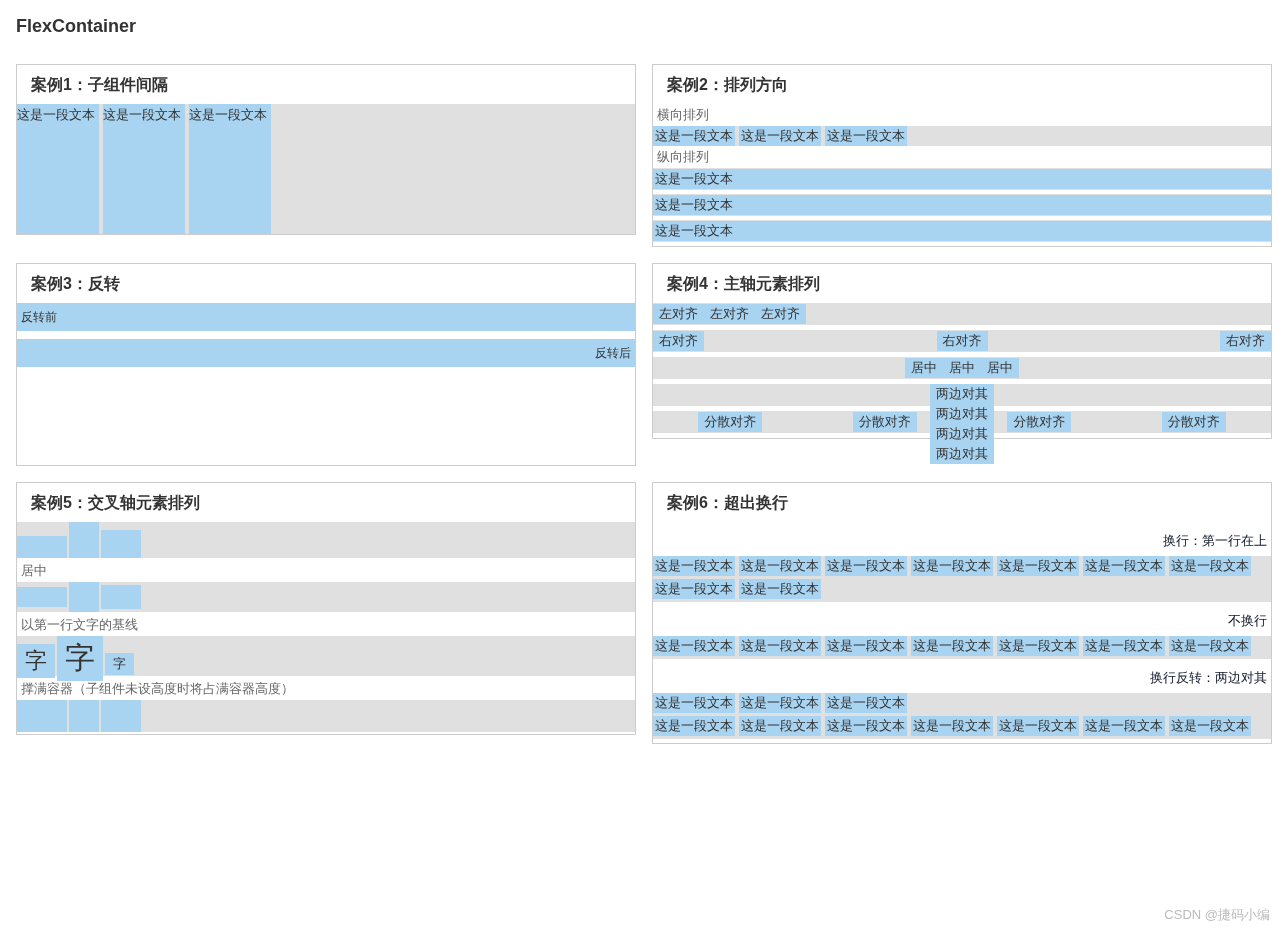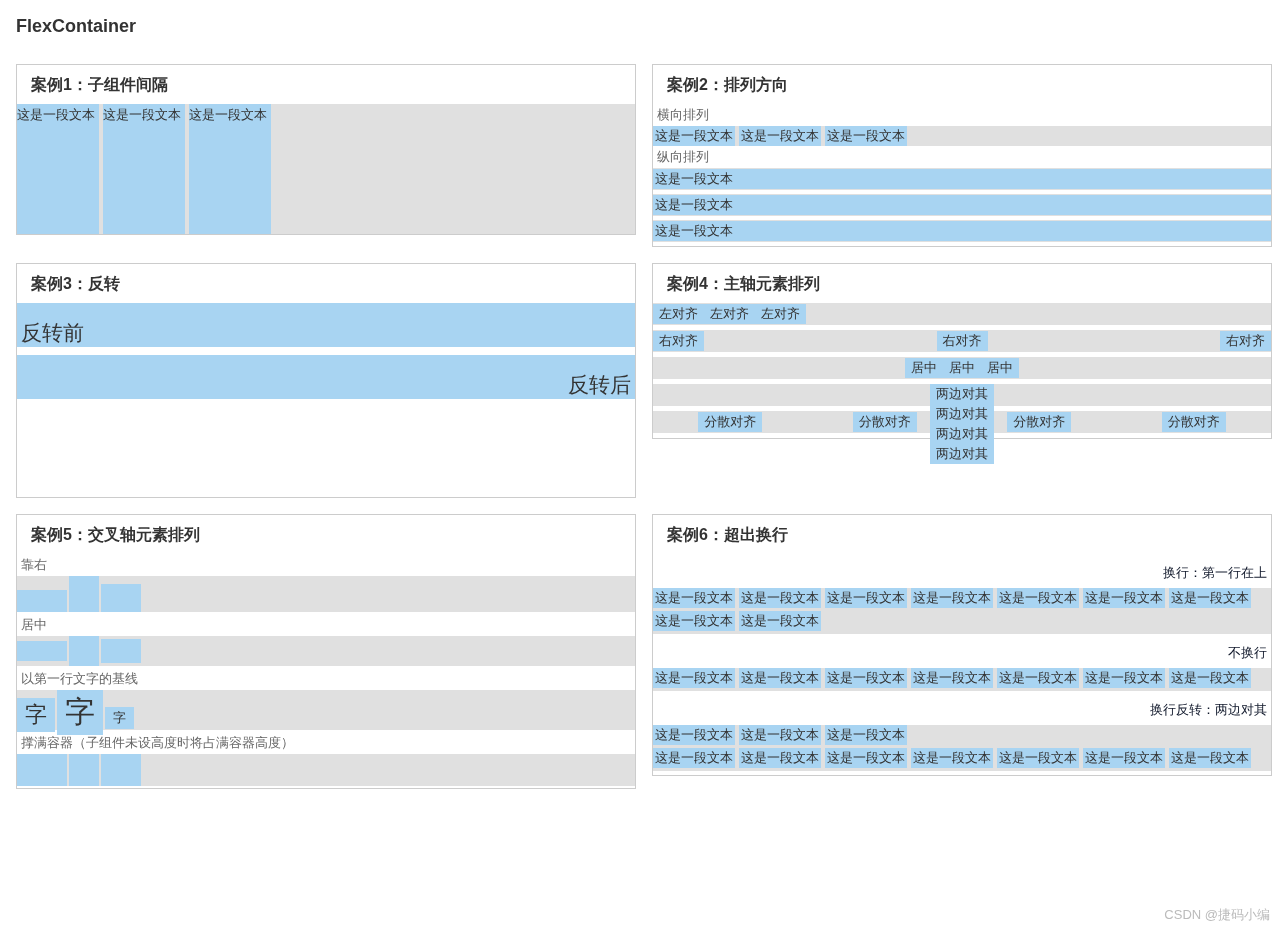--- a/index.html
+++ b/index.html
@@ -75,25 +75,25 @@
     margin-bottom: 4px;
     display: flex;
     align-items: center;
   }
   .c2-vcell {
     padding: 1px 2px;
     font-size: 13px;
   }
   
   .c3-row {
-    height: 44px;
+    height: 28px;
     margin-bottom: 8px;
     display: flex;
-    align-items: flex-end;
-    font-size: 21px;
+    align-items: center;
+    font-size: 12px;
   }
   
   .c4-row {
     height: 22px;
     margin-bottom: 5px;
     display: flex;
     align-items: center;
     font-size: 13px;
   }
   .c4-cell { padding: 1px 6px; }
@@ -208,21 +208,20 @@
       <span class="blue c4-cell">分散对齐</span>
       <span class="blue c4-cell">分散对齐</span>
       <span class="blue c4-cell">分散对齐</span>
       <span class="blue c4-cell">分散对齐</span>
     </div>
   </div>
 
   <div class="card">
     <div class="card-title">案例5：交叉轴元素排列</div>
 
-    <div class="label">靠右</div>
     <div class="gray-row c5-row" style="align-items:flex-end;">
       <div class="blue c5-box" style="width:50px;height:22px;"></div>
       <div class="blue c5-box" style="width:30px;height:36px;"></div>
       <div class="blue c5-box" style="width:40px;height:28px;"></div>
     </div>
 
     <div class="label">居中</div>
     <div class="gray-row c5-row" style="align-items:center;height:30px;">
       <div class="blue c5-box" style="width:50px;height:20px;"></div>
       <div class="blue c5-box" style="width:30px;height:30px;"></div>

